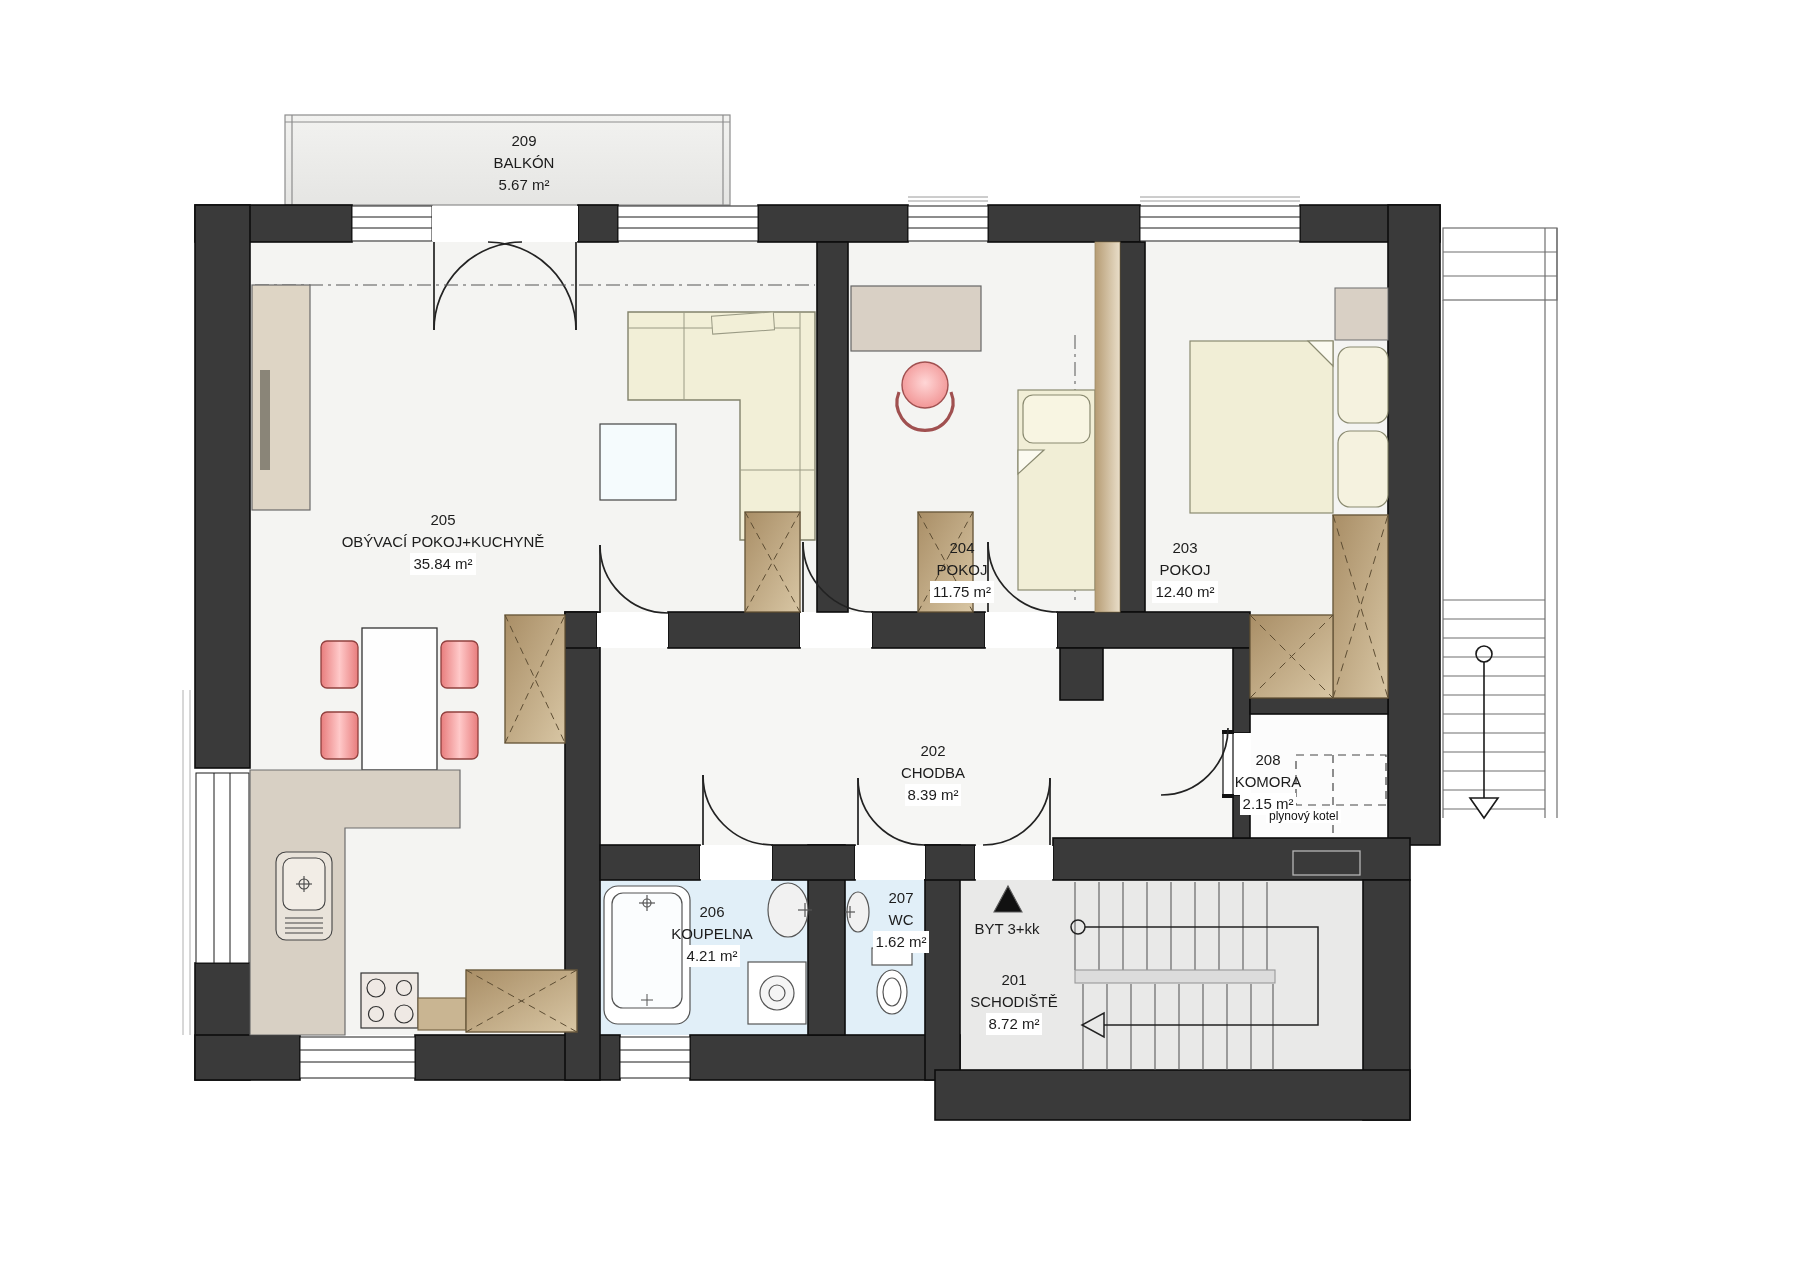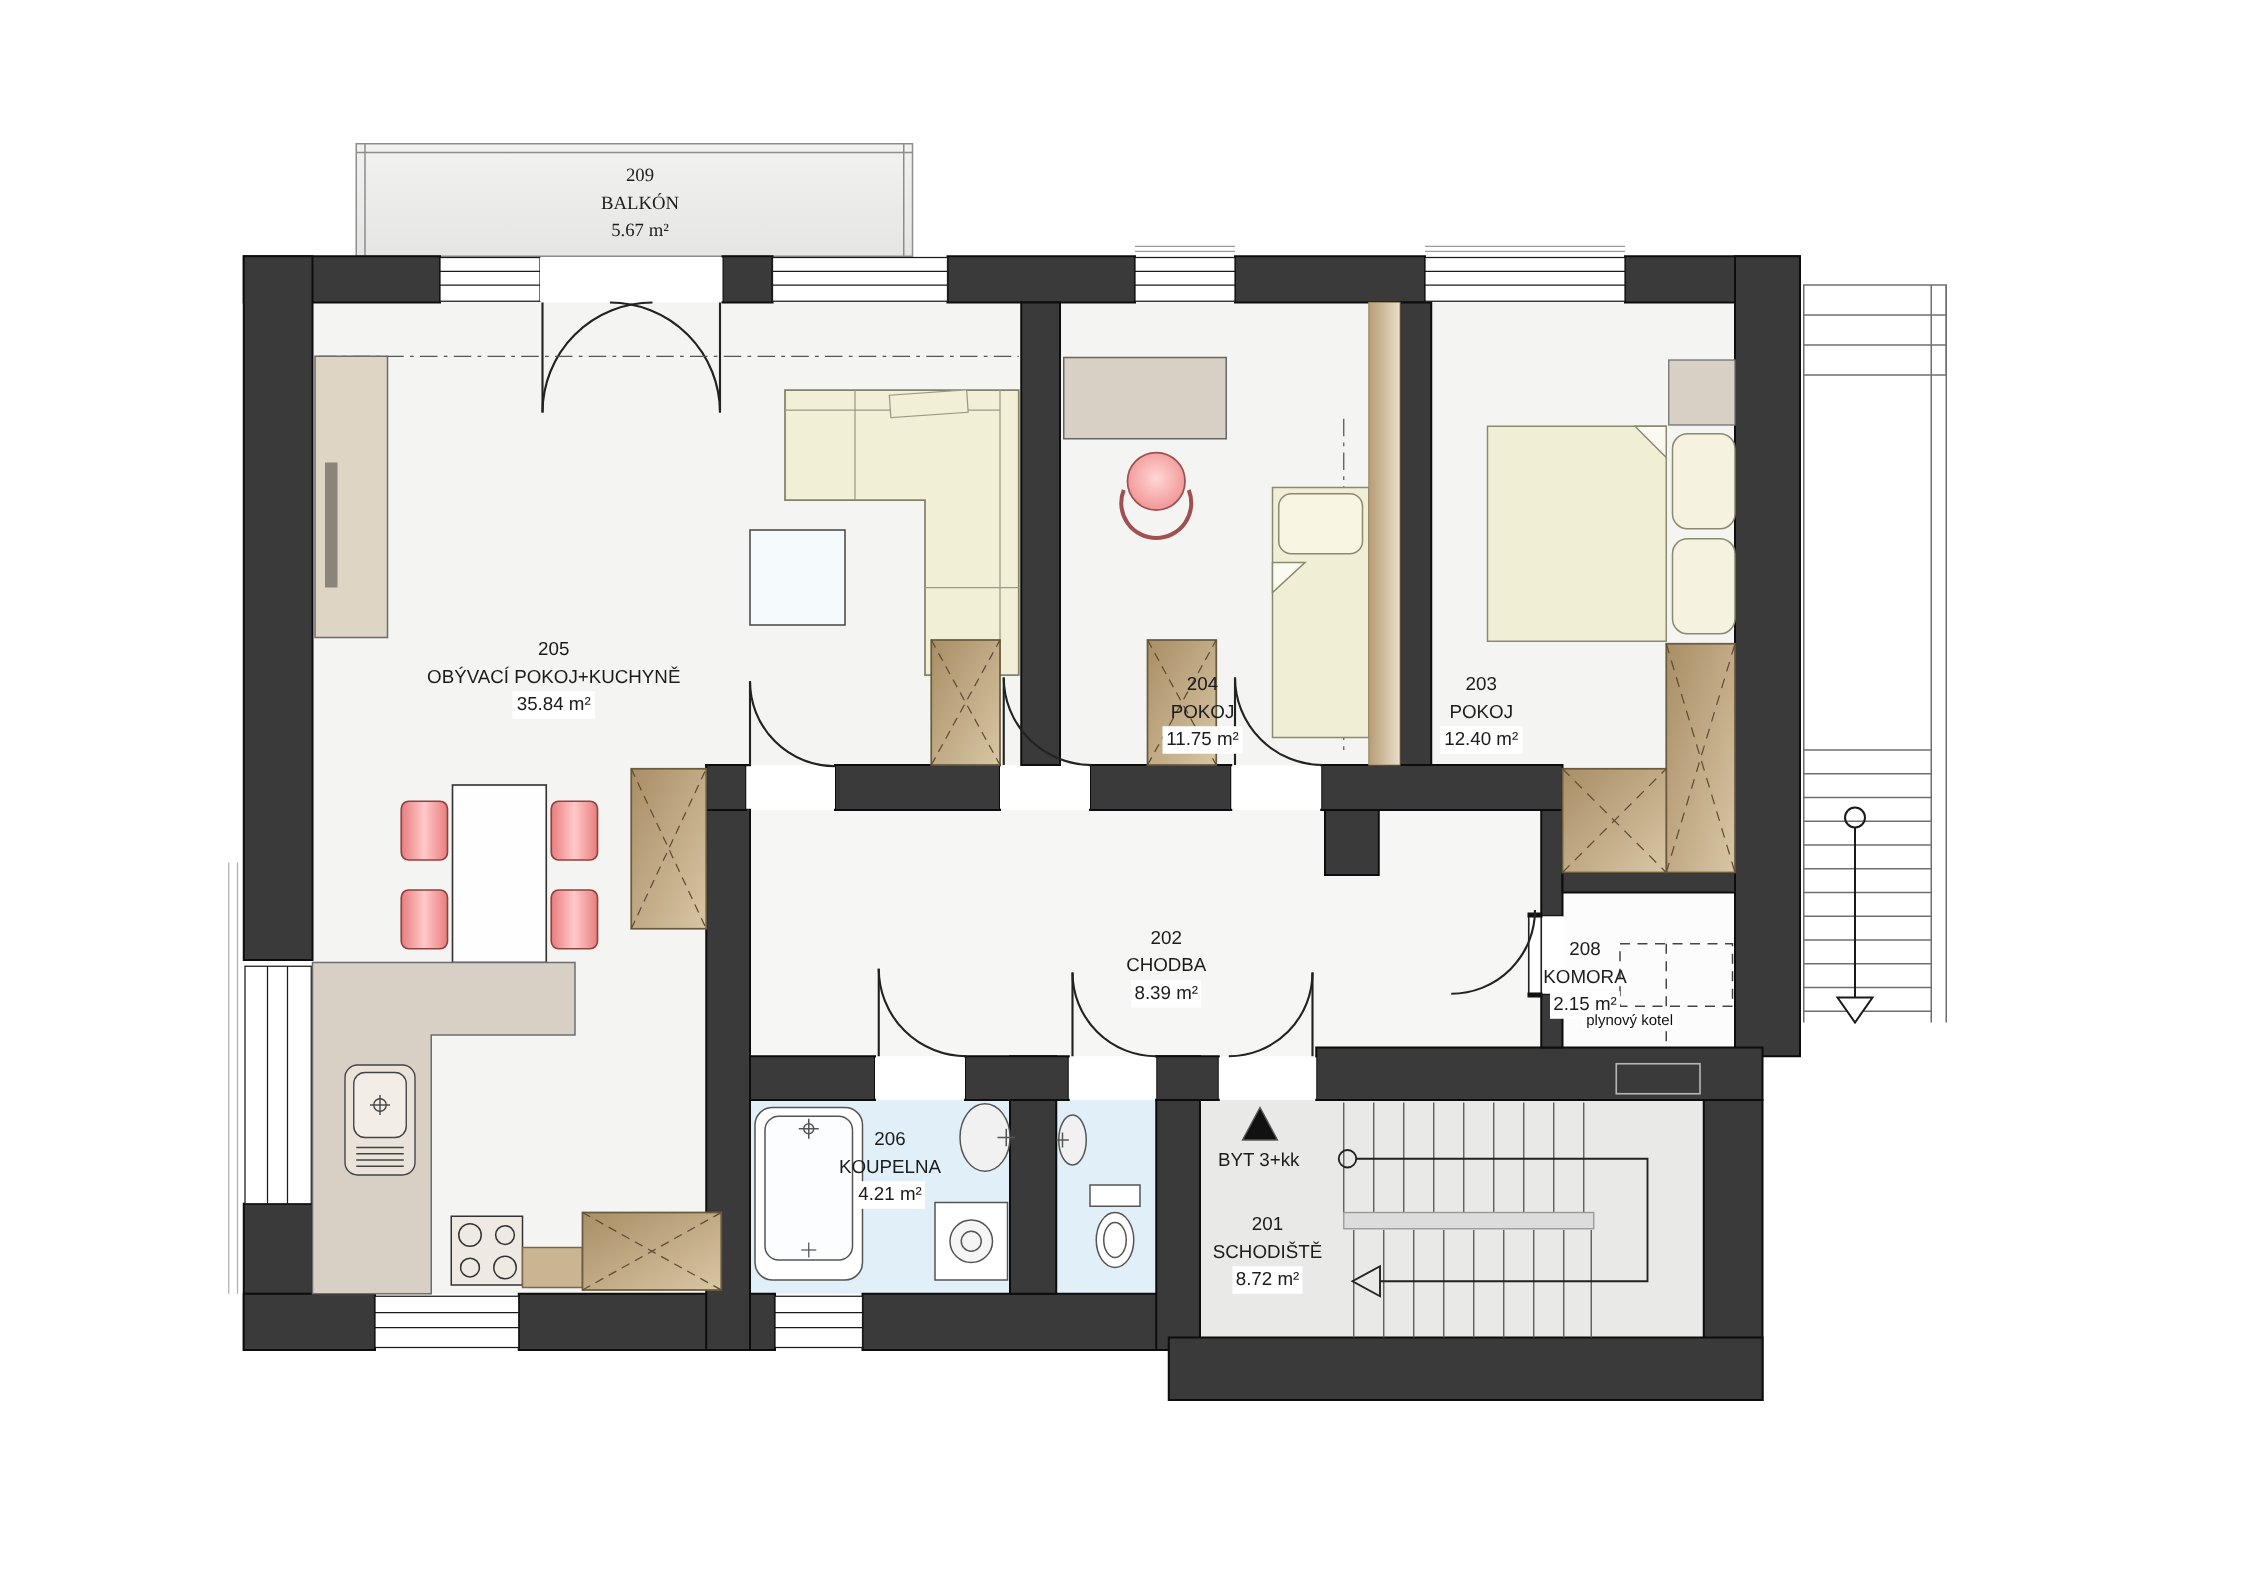--- a/index.html
+++ b/index.html
@@ -392,21 +392,21 @@
     </g>
     <g stroke="#222" stroke-width="1.5">
       <circle cx="1078" cy="927" r="7"></circle>
       <path d="M1085,927 H1318 V1025 H1104"></path>
       <polygon points="1104,1013 1104,1037 1082,1025" fill="#e9e9e8"></polygon>
     </g>
     <polygon points="994,912 1022,912 1008,886" fill="#111"></polygon>
   </g>
 </svg>
 
-<div class="room-label no-bg" style="left:392px;top:130px;width:240px;font-family:Liberation Serif, serif;">
+<div class="room-label no-bg" style="left:404px;top:130px;width:240px;">
   <span>209</span>
   <span>BALKÓN</span>
   <span class="area">5.67 m²</span>
 </div>
 
 <div class="room-label" style="left:293px;top:509px;width:300px;">
   <span>205</span>
   <span>OBÝVACÍ POKOJ+KUCHYNĚ</span>
   <span class="area">35.84 m²</span>
 </div>
@@ -434,20 +434,25 @@
   <span>KOMORA</span>
   <span class="area">2.15 m²</span>
 </div>
 
 <div class="room-label" style="left:637px;top:901px;width:150px;">
   <span>206</span>
   <span>KOUPELNA</span>
   <span class="area">4.21 m²</span>
 </div>
 
+<div class="room-label" style="left:826px;top:887px;width:150px;">
+  <span>207</span>
+  <span>WC</span>
+  <span class="area">1.62 m²</span>
+</div>
 
 <div class="room-label" style="left:939px;top:969px;width:150px;">
   <span>201</span>
   <span>SCHODIŠTĚ</span>
   <span class="area">8.72 m²</span>
 </div>
 
 <div class="room-label" style="left:932px;top:918px;width:150px;">
   <span>BYT 3+kk</span>
 </div>

